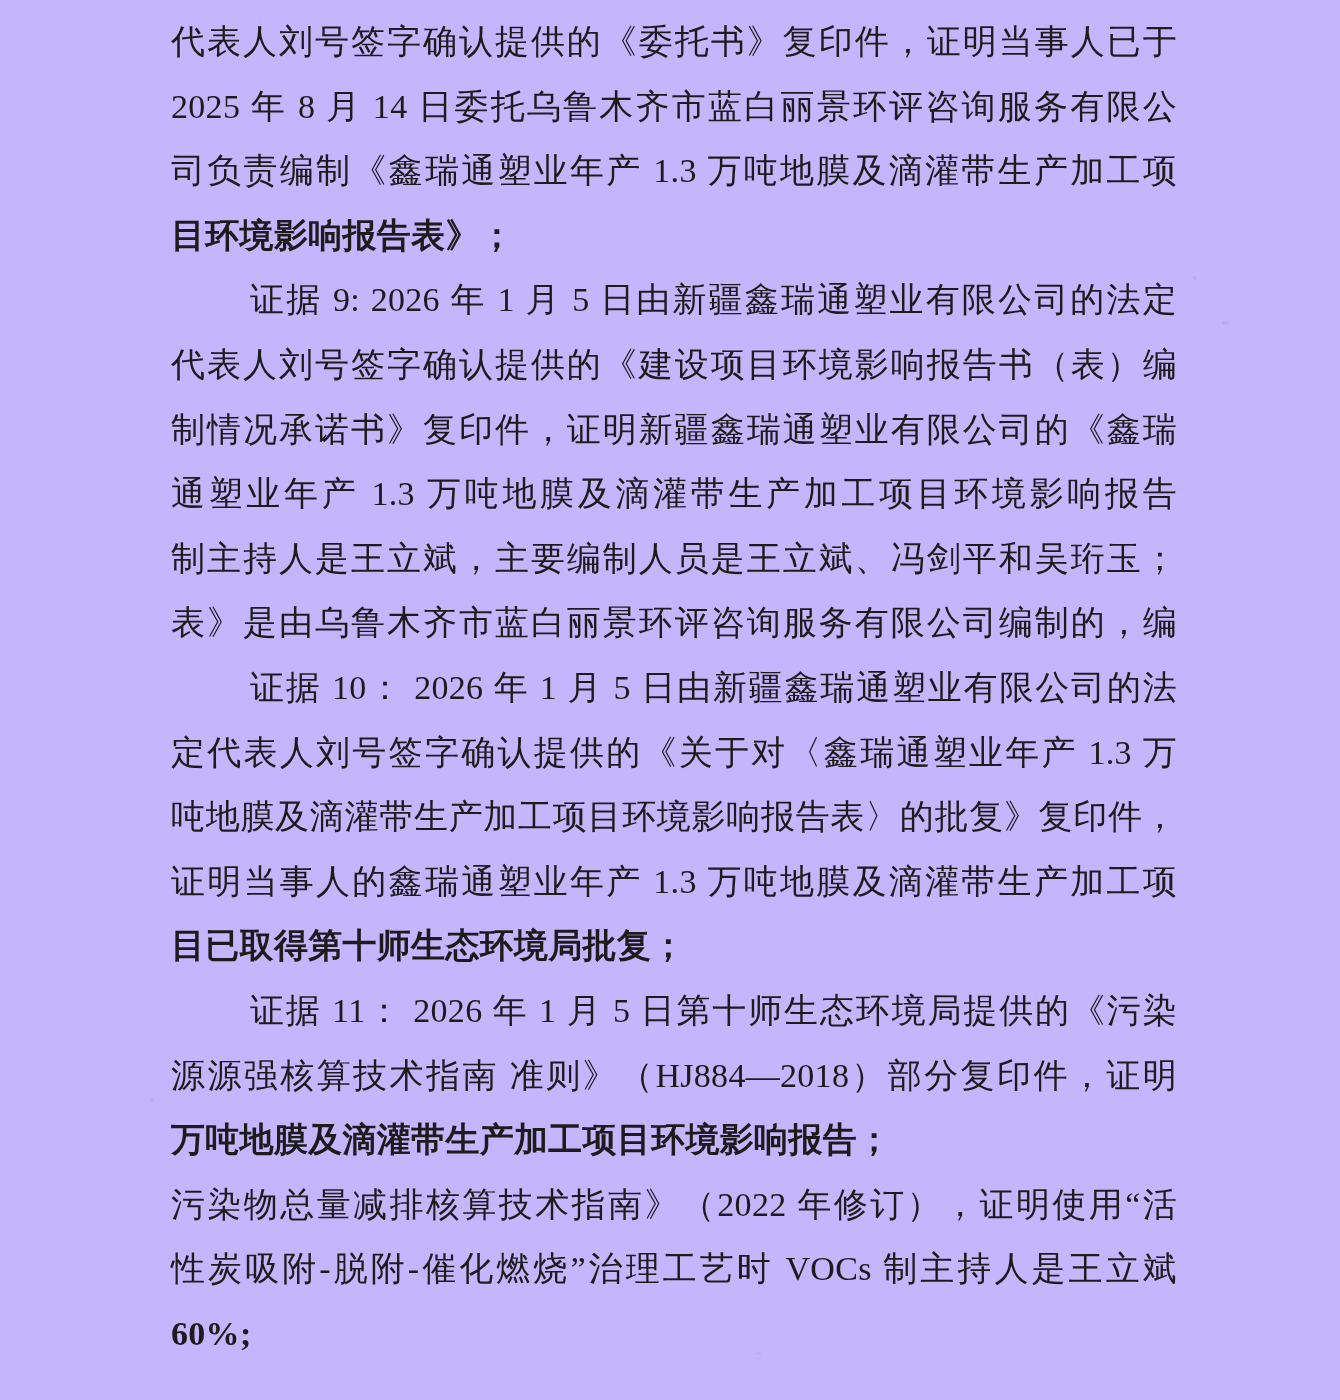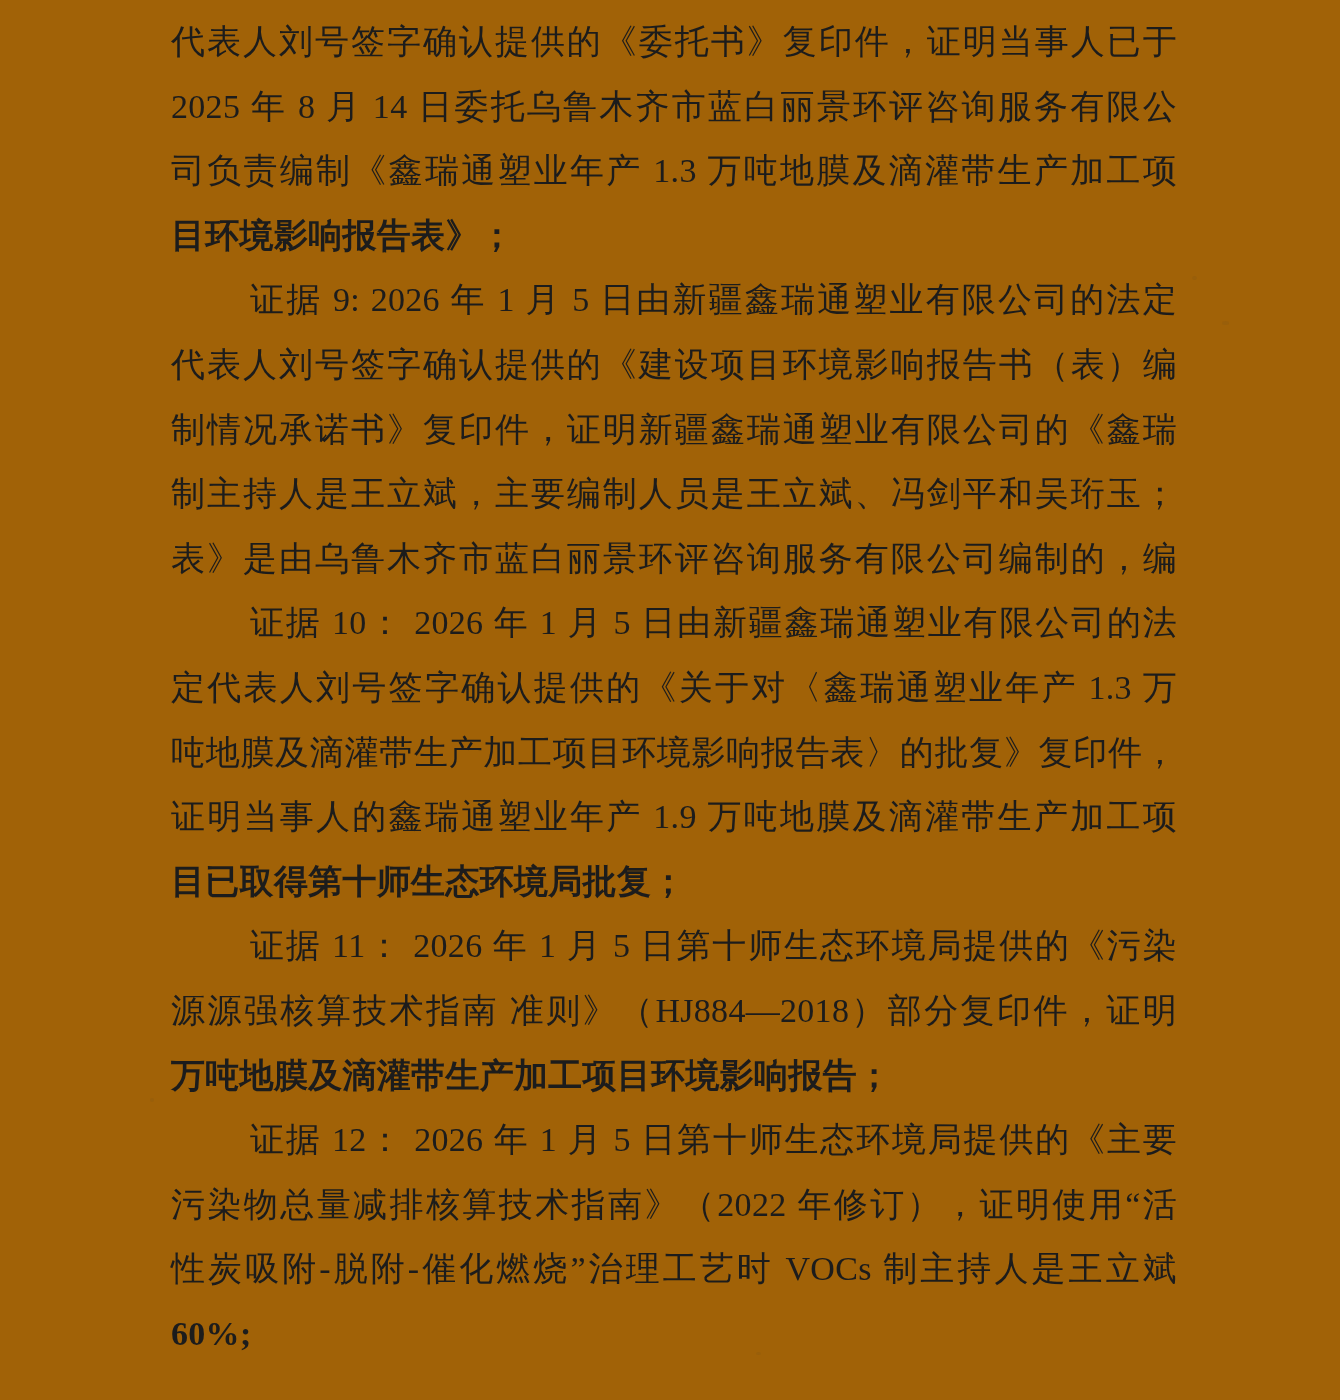--- a/index.html
+++ b/index.html
@@ -9,21 +9,21 @@
   }
   body {
     width: 1340px;
     height: 1400px;
     position: relative;
     overflow: hidden;
   }
   .page {
     position: absolute;
     inset: 0;
-    background: #a16207;
+    background: #c4b5fd;
   }
   .text-block {
     position: absolute;
     left: 171px;
     top: 10px;
     width: 1006px;
     color: #1c1c1c;
     font-family: "Liberation Serif", "DejaVu Serif", serif;
     font-size: 34px;
     -webkit-font-smoothing: antialiased;
@@ -62,31 +62,31 @@
 
 <div class="page">
   <div class="text-block">
     <div class="line">代表人刘号签字确认提供的《委托书》复印件，证明当事人已于</div>
     <div class="line">2025 年 8 月 14 日委托乌鲁木齐市蓝白丽景环评咨询服务有限公</div>
     <div class="line">司负责编制《鑫瑞通塑业年产 1.3 万吨地膜及滴灌带生产加工项</div>
     <div class="line end">目环境影响报告表》；</div>
     <div class="line indent">证据 9: 2026 年 1 月 5 日由新疆鑫瑞通塑业有限公司的法定</div>
     <div class="line">代表人刘号签字确认提供的《建设项目环境影响报告书（表）编</div>
     <div class="line">制情况承诺书》复印件，证明新疆鑫瑞通塑业有限公司的《鑫瑞</div>
+    <div class="line">通塑业年产 1.3 万吨地膜及滴灌带生产加工项目环境影响报告</div>
     <div class="line">制主持人是王立斌，主要编制人员是王立斌、冯剑平和吴珩玉；</div>
     <div class="line">表》是由乌鲁木齐市蓝白丽景环评咨询服务有限公司编制的，编</div>
     <div class="line indent">证据 10： 2026 年 1 月 5 日由新疆鑫瑞通塑业有限公司的法</div>
     <div class="line">定代表人刘号签字确认提供的《关于对〈鑫瑞通塑业年产 1.3 万</div>
     <div class="line">吨地膜及滴灌带生产加工项目环境影响报告表〉的批复》复印件，</div>
-    <div class="line">证明当事人的鑫瑞通塑业年产 1.9 万吨地膜及滴灌带生产加工项</div>
+    <div class="line">证明当事人的鑫瑞通塑业年产 1.3 万吨地膜及滴灌带生产加工项</div>
     <div class="line end">目已取得第十师生态环境局批复；</div>
     <div class="line indent">证据 11： 2026 年 1 月 5 日第十师生态环境局提供的《污染</div>
     <div class="line">源源强核算技术指南 准则》（HJ884—2018）部分复印件，证明</div>
     <div class="line end">万吨地膜及滴灌带生产加工项目环境影响报告；</div>
-    <div class="line indent">证据 12： 2026 年 1 月 5 日第十师生态环境局提供的《主要</div>
     <div class="line">污染物总量减排核算技术指南》（2022 年修订），证明使用“活</div>
     <div class="line">性炭吸附-脱附-催化燃烧”治理工艺时 VOCs 制主持人是王立斌</div>
     <div class="line end">60%;</div>
   </div>
   <div class="speck s1"></div>
   <div class="speck s2"></div>
   <div class="speck s3"></div>
   <div class="speck s4"></div>
 </div>
 

